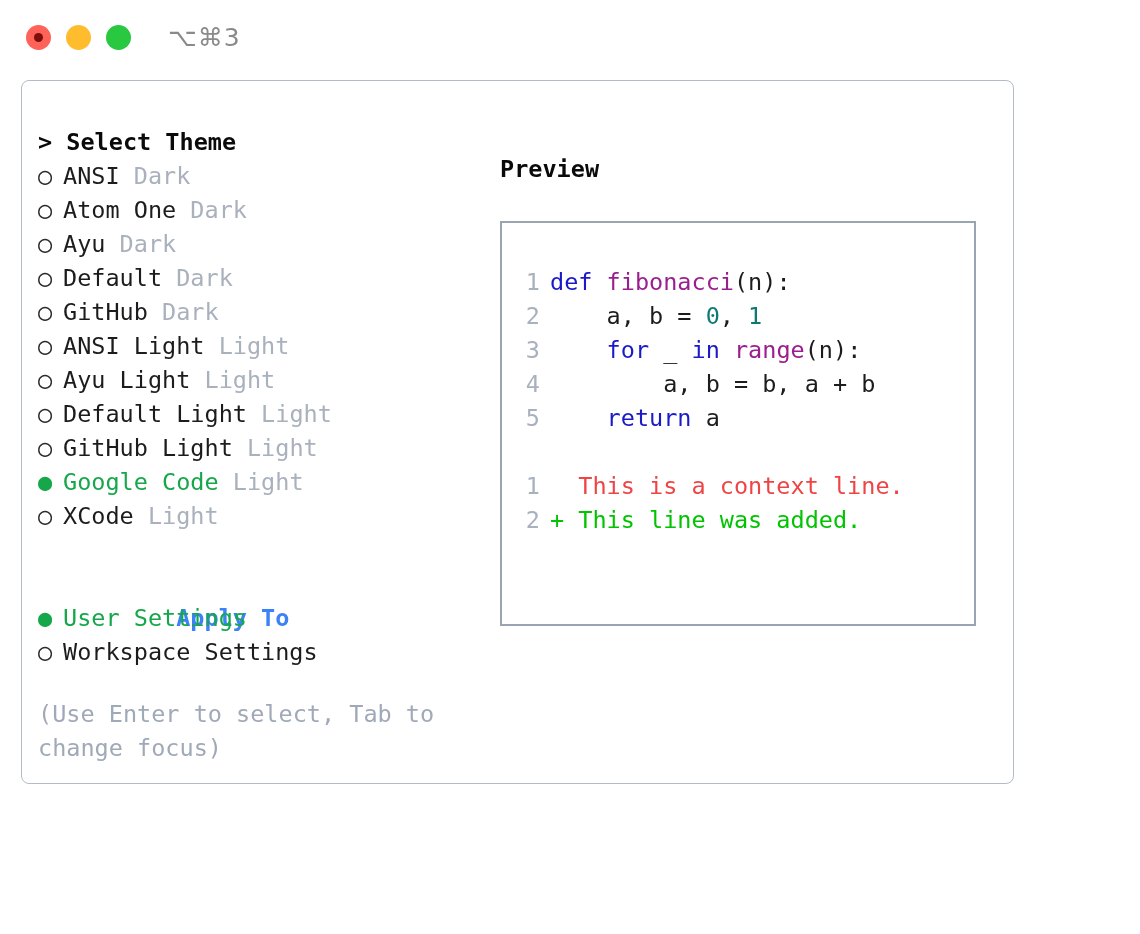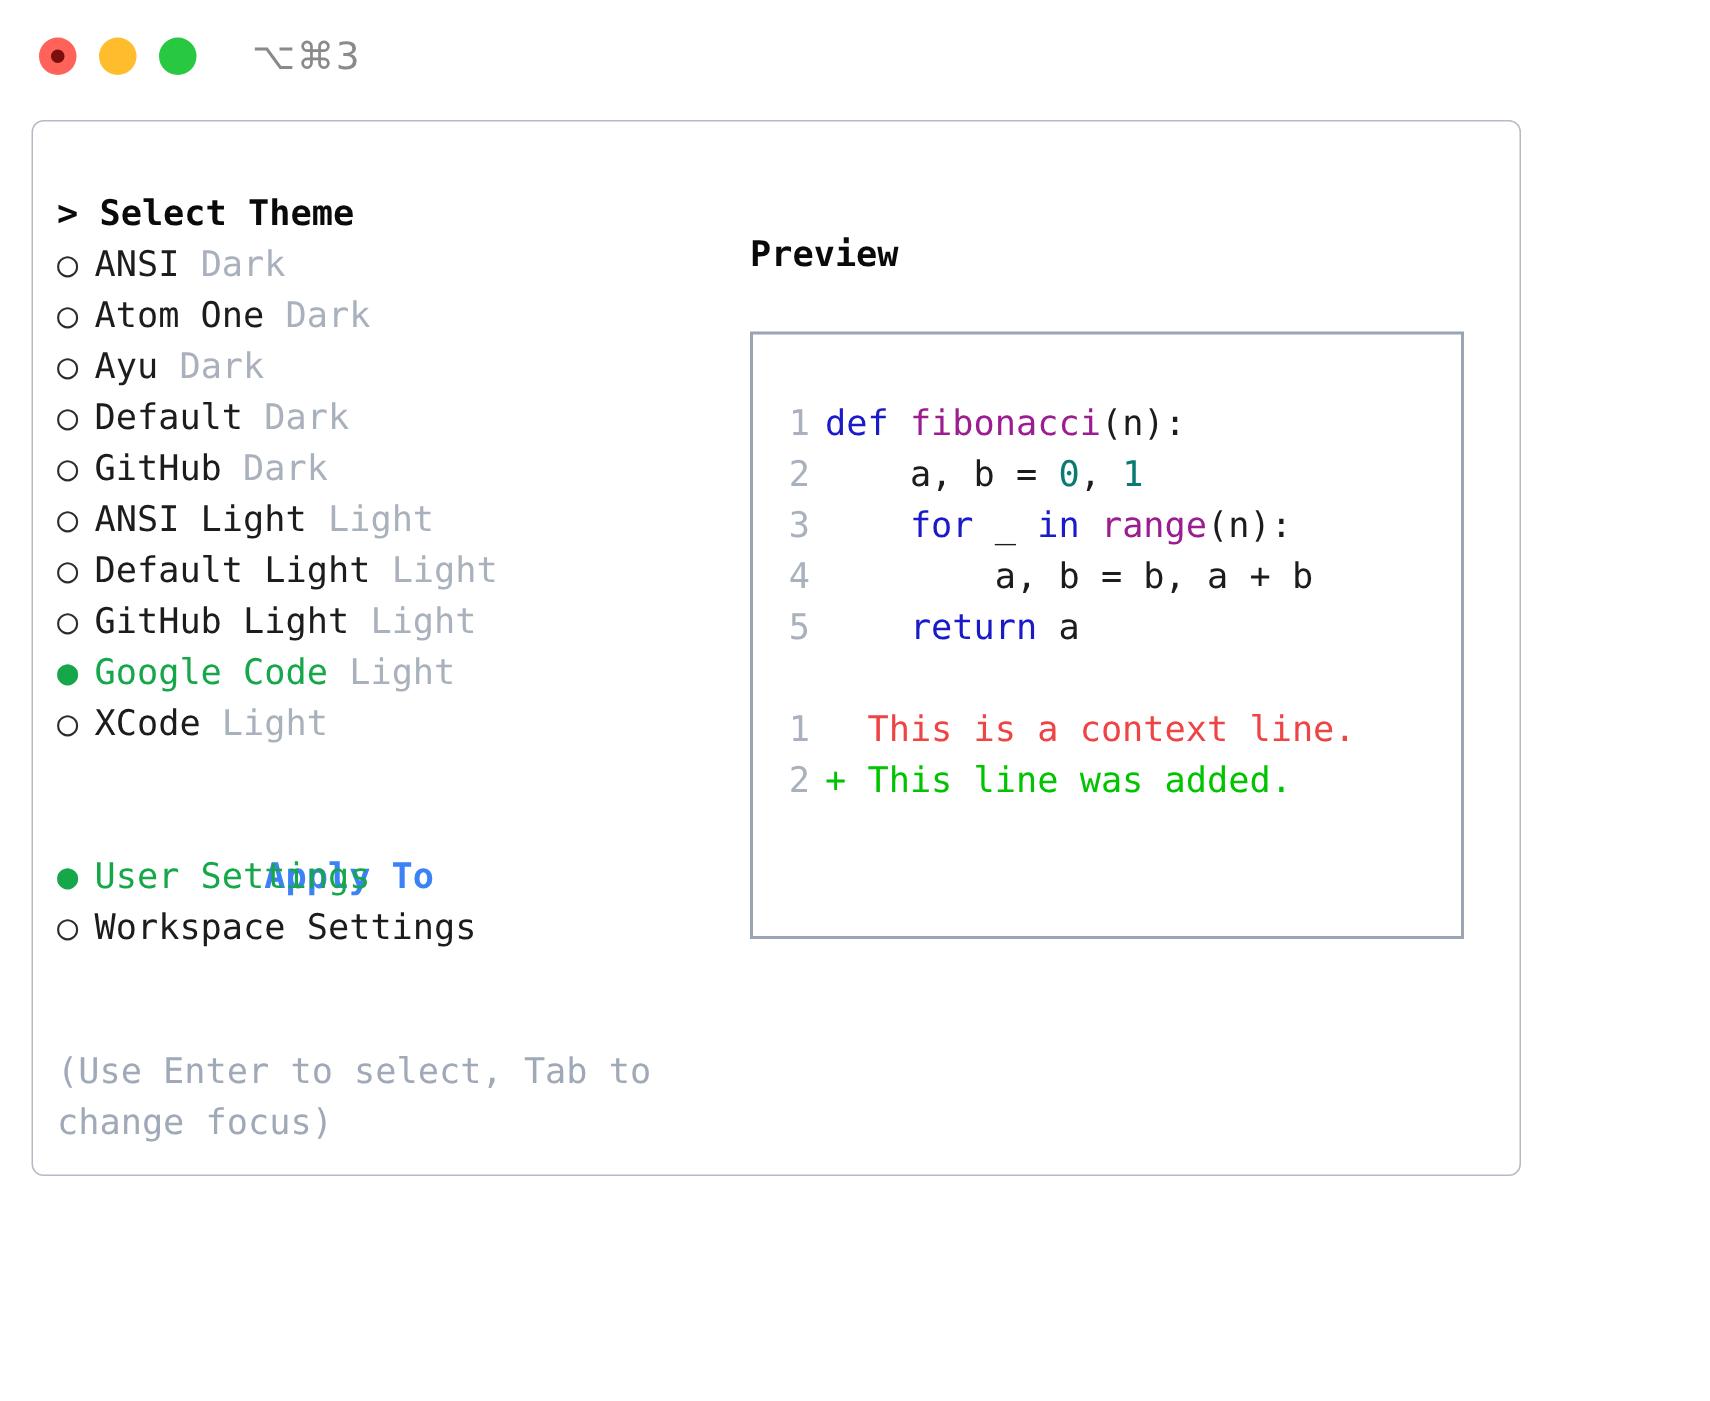--- a/index.html
+++ b/index.html
@@ -209,20 +209,21 @@
 
     <div class="left-pane">
       <div class="row header">&gt; Select Theme</div>
       <div id="theme-list">
           <div class="row"><span class="bullet">○</span><span class="label">ANSI</span> <span class="variant">Dark</span></div>
           <div class="row"><span class="bullet">○</span><span class="label">Atom One</span> <span class="variant">Dark</span></div>
           <div class="row"><span class="bullet">○</span><span class="label">Ayu</span> <span class="variant">Dark</span></div>
           <div class="row"><span class="bullet">○</span><span class="label">Default</span> <span class="variant">Dark</span></div>
           <div class="row"><span class="bullet">○</span><span class="label">GitHub</span> <span class="variant">Dark</span></div>
           <div class="row"><span class="bullet">○</span><span class="label">ANSI Light</span> <span class="variant">Light</span></div>
+          <div class="row"><span class="bullet">○</span><span class="label">Ayu Light</span> <span class="variant">Light</span></div>
           <div class="row"><span class="bullet">○</span><span class="label">Default Light</span> <span class="variant">Light</span></div>
           <div class="row"><span class="bullet">○</span><span class="label">GitHub Light</span> <span class="variant">Light</span></div>
           <div class="row"><span class="bullet sel">●</span><span class="label sel">Google Code</span> <span class="variant">Light</span></div>
           <div class="row"><span class="bullet">○</span><span class="label">XCode</span> <span class="variant">Light</span></div>
         </div>
 
       <div class="spacer"></div>
 
       <div class="row">
         <span class="bullet"> </span><span class="section-title">Apply To</span>

